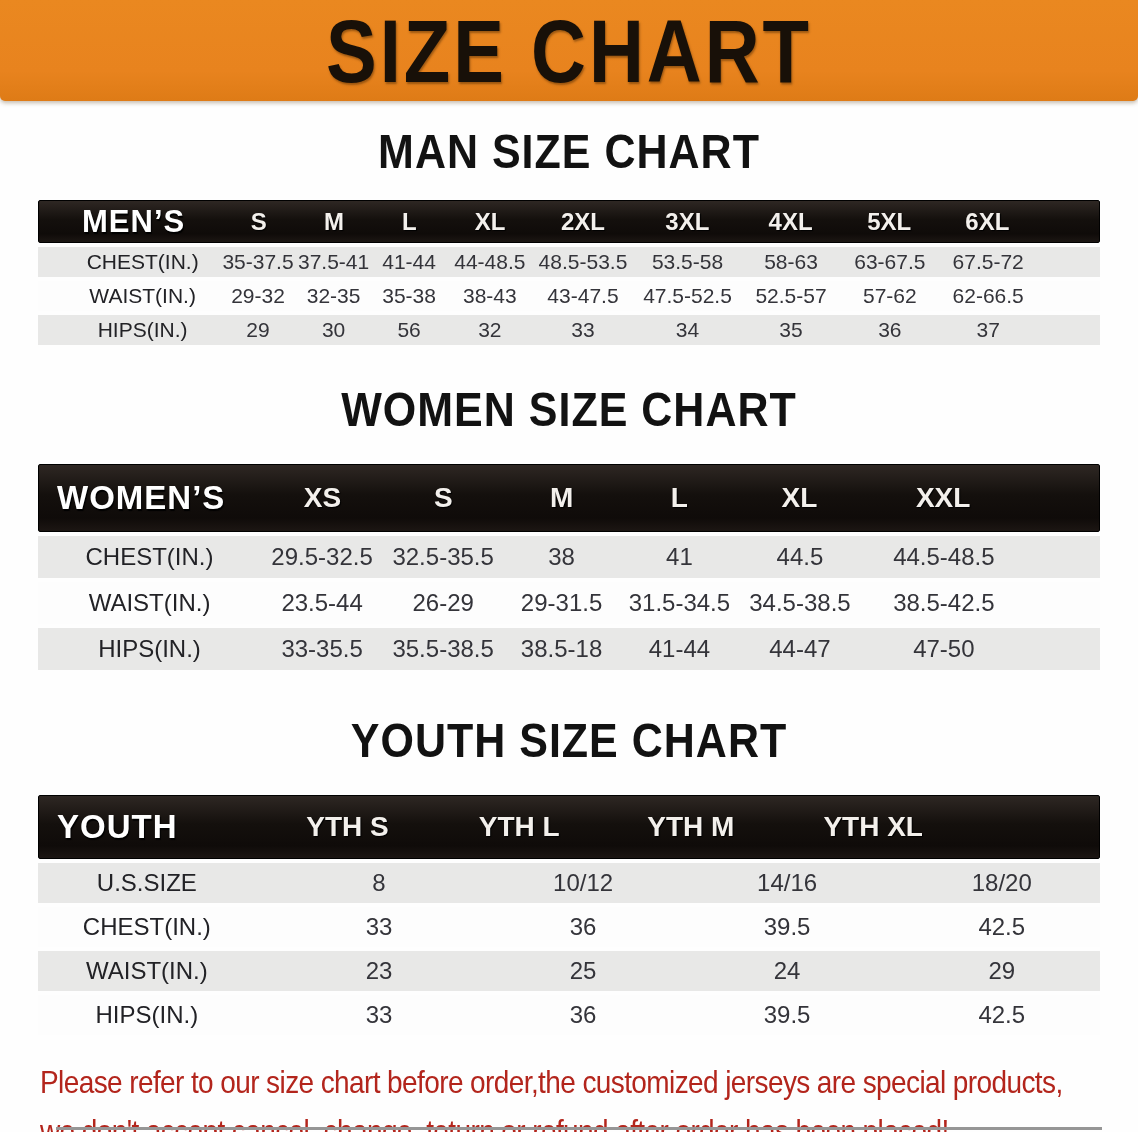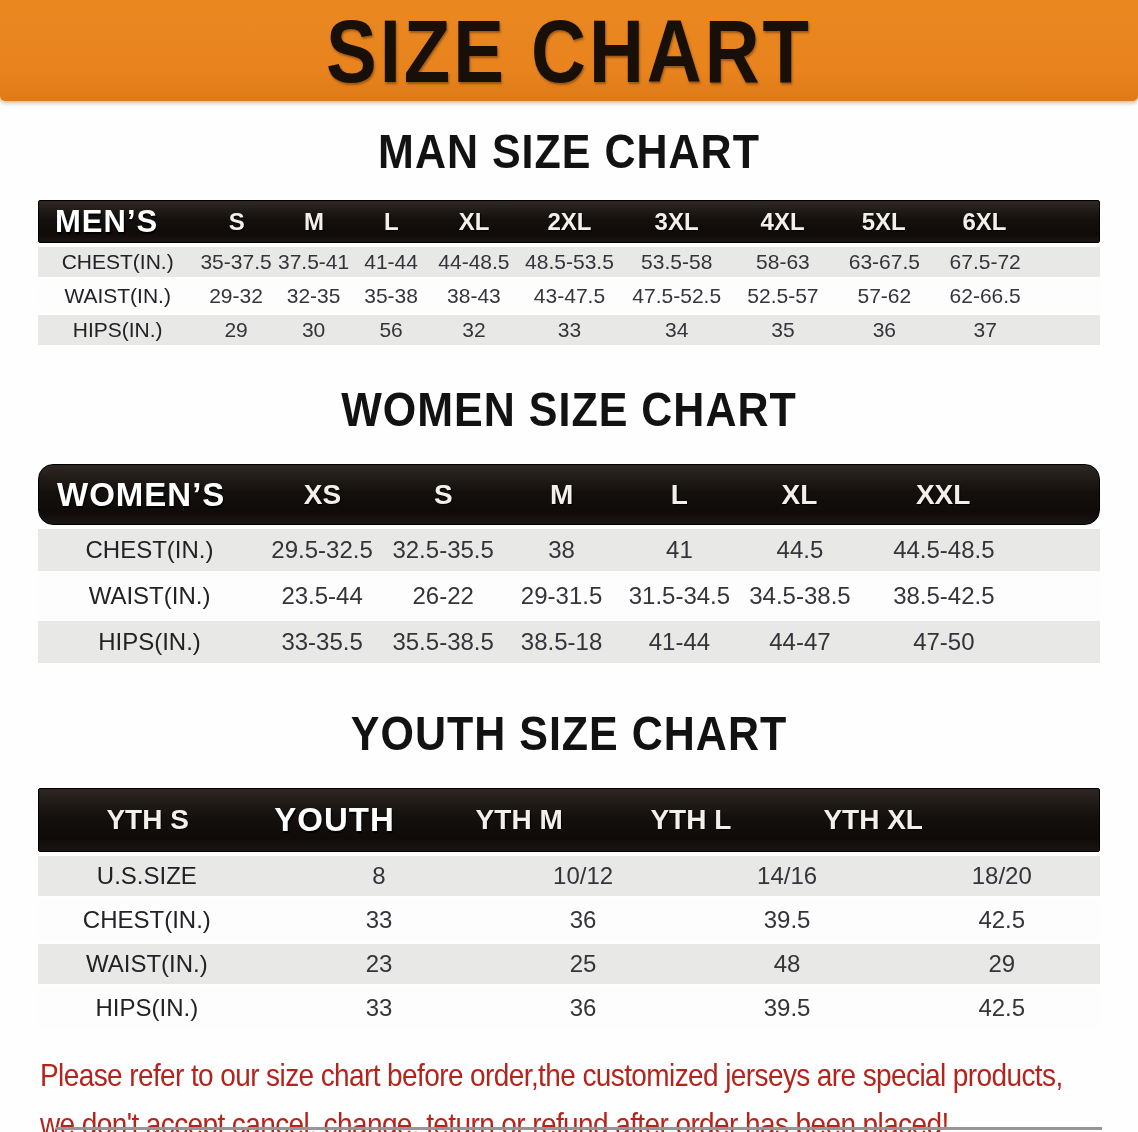--- a/index.html
+++ b/index.html
@@ -31,21 +31,21 @@
     white-space: nowrap;
   }
   #men .section-heading    { margin: 26px 0 24px 0; }
   #women .section-heading  { margin: 40px 0 30px 0; }
   #youth .section-heading  { margin: 46px 0 30px 0; }
 
   
   .size-table { width: 1062px; margin-left: 38px; }
   .trow { display: grid; align-items: center; }
 
-  .cols-men   { grid-template-columns: 15% 7.3% 7.3% 7.3% 8.3% 9.7% 10.5% 9.5% 9.6% 9.4% 6.1%; }
+  .cols-men   { grid-template-columns: 15% 7.3% 7.3% 7.3% 8.3% 9.7% 10.5% 9.5% 9.6% 9.4% 6.1%; padding-left: 27px; }
   .cols-women { grid-template-columns: 21% 11.5% 11.3% 11% 11.2% 11.5% 15.6% 6.9%; }
   .cols-youth { grid-template-columns: 20.5% 17.2% 15.2% 17.2% 17.2% 12.7%; }
 
   .thead {
     background: linear-gradient(180deg, #2e2723 0%, #14100d 45%, #0f0b09 80%, #1c1613 100%);
     color: #f3f0ec;
     border-radius: 2px;
     border: 1px solid #000;
   }
   .cell { text-align: center; white-space: nowrap; overflow: visible; }
@@ -60,21 +60,21 @@
   .tdata.plain  { background: #fdfdfd; }
   .row-label { color: #222226; }
 
   
   #men   .thead { height: 43px; }
   #men   .tdata { height: 30px; margin-top: 4px; }
   #men   .label-cell { font-size: 31px; padding-left: 16px; }
   #men   .size-cell  { font-size: 24px; }
   #men   .row-label, #men .value { font-size: 21px; }
 
-  #women .thead { height: 61px; border-radius: 15px; }
+  #women .thead { height: 68px; }
   #women .tdata { height: 42px; }
   #women .label-cell { font-size: 33px; padding-left: 18px; }
   #women .size-cell  { font-size: 28px; }
   #women .row-label, #women .value { font-size: 24px; }
 
   #youth .thead { height: 64px; }
   #youth .tdata { height: 40px; gap: 32px; }
   #youth .label-cell { font-size: 33px; padding-left: 18px; }
   #youth .size-cell  { font-size: 28px; }
   #youth .row-label, #youth .value { font-size: 24px; }
@@ -170,21 +170,21 @@
         <div class="cell value">29.5-32.5</div>
         <div class="cell value">32.5-35.5</div>
         <div class="cell value">38</div>
         <div class="cell value">41</div>
         <div class="cell value">44.5</div>
         <div class="cell value">44.5-48.5</div>
       </div>
       <div class="trow tdata cols-women plain">
         <div class="cell row-label">WAIST(IN.)</div>
         <div class="cell value">23.5-44</div>
-        <div class="cell value">26-22</div>
+        <div class="cell value">26-29</div>
         <div class="cell value">29-31.5</div>
         <div class="cell value">31.5-34.5</div>
         <div class="cell value">34.5-38.5</div>
         <div class="cell value">38.5-42.5</div>
       </div>
       <div class="trow tdata cols-women shaded">
         <div class="cell row-label">HIPS(IN.)</div>
         <div class="cell value">33-35.5</div>
         <div class="cell value">35.5-38.5</div>
         <div class="cell value">38.5-18</div>
@@ -192,45 +192,45 @@
         <div class="cell value">44-47</div>
         <div class="cell value">47-50</div>
       </div>
     </div>
 </section>
 
 <section id="youth">
   <h2 class="section-heading">YOUTH SIZE CHART</h2>
   <div class="size-table">
       <div class="trow thead cols-youth">
+        <div class="cell label-cell">YOUTH</div>
         <div class="cell size-cell">YTH S</div>
-        <div class="cell label-cell">YOUTH</div>
+        <div class="cell size-cell">YTH L</div>
         <div class="cell size-cell">YTH M</div>
-        <div class="cell size-cell">YTH L</div>
         <div class="cell size-cell">YTH XL</div>
       </div>
       <div class="trow tdata cols-youth shaded">
         <div class="cell row-label">U.S.SIZE</div>
         <div class="cell value">8</div>
         <div class="cell value">10/12</div>
         <div class="cell value">14/16</div>
         <div class="cell value">18/20</div>
       </div>
       <div class="trow tdata cols-youth plain">
         <div class="cell row-label">CHEST(IN.)</div>
         <div class="cell value">33</div>
         <div class="cell value">36</div>
         <div class="cell value">39.5</div>
         <div class="cell value">42.5</div>
       </div>
       <div class="trow tdata cols-youth shaded">
         <div class="cell row-label">WAIST(IN.)</div>
         <div class="cell value">23</div>
         <div class="cell value">25</div>
-        <div class="cell value">48</div>
+        <div class="cell value">24</div>
         <div class="cell value">29</div>
       </div>
       <div class="trow tdata cols-youth plain">
         <div class="cell row-label">HIPS(IN.)</div>
         <div class="cell value">33</div>
         <div class="cell value">36</div>
         <div class="cell value">39.5</div>
         <div class="cell value">42.5</div>
       </div>
     </div>

